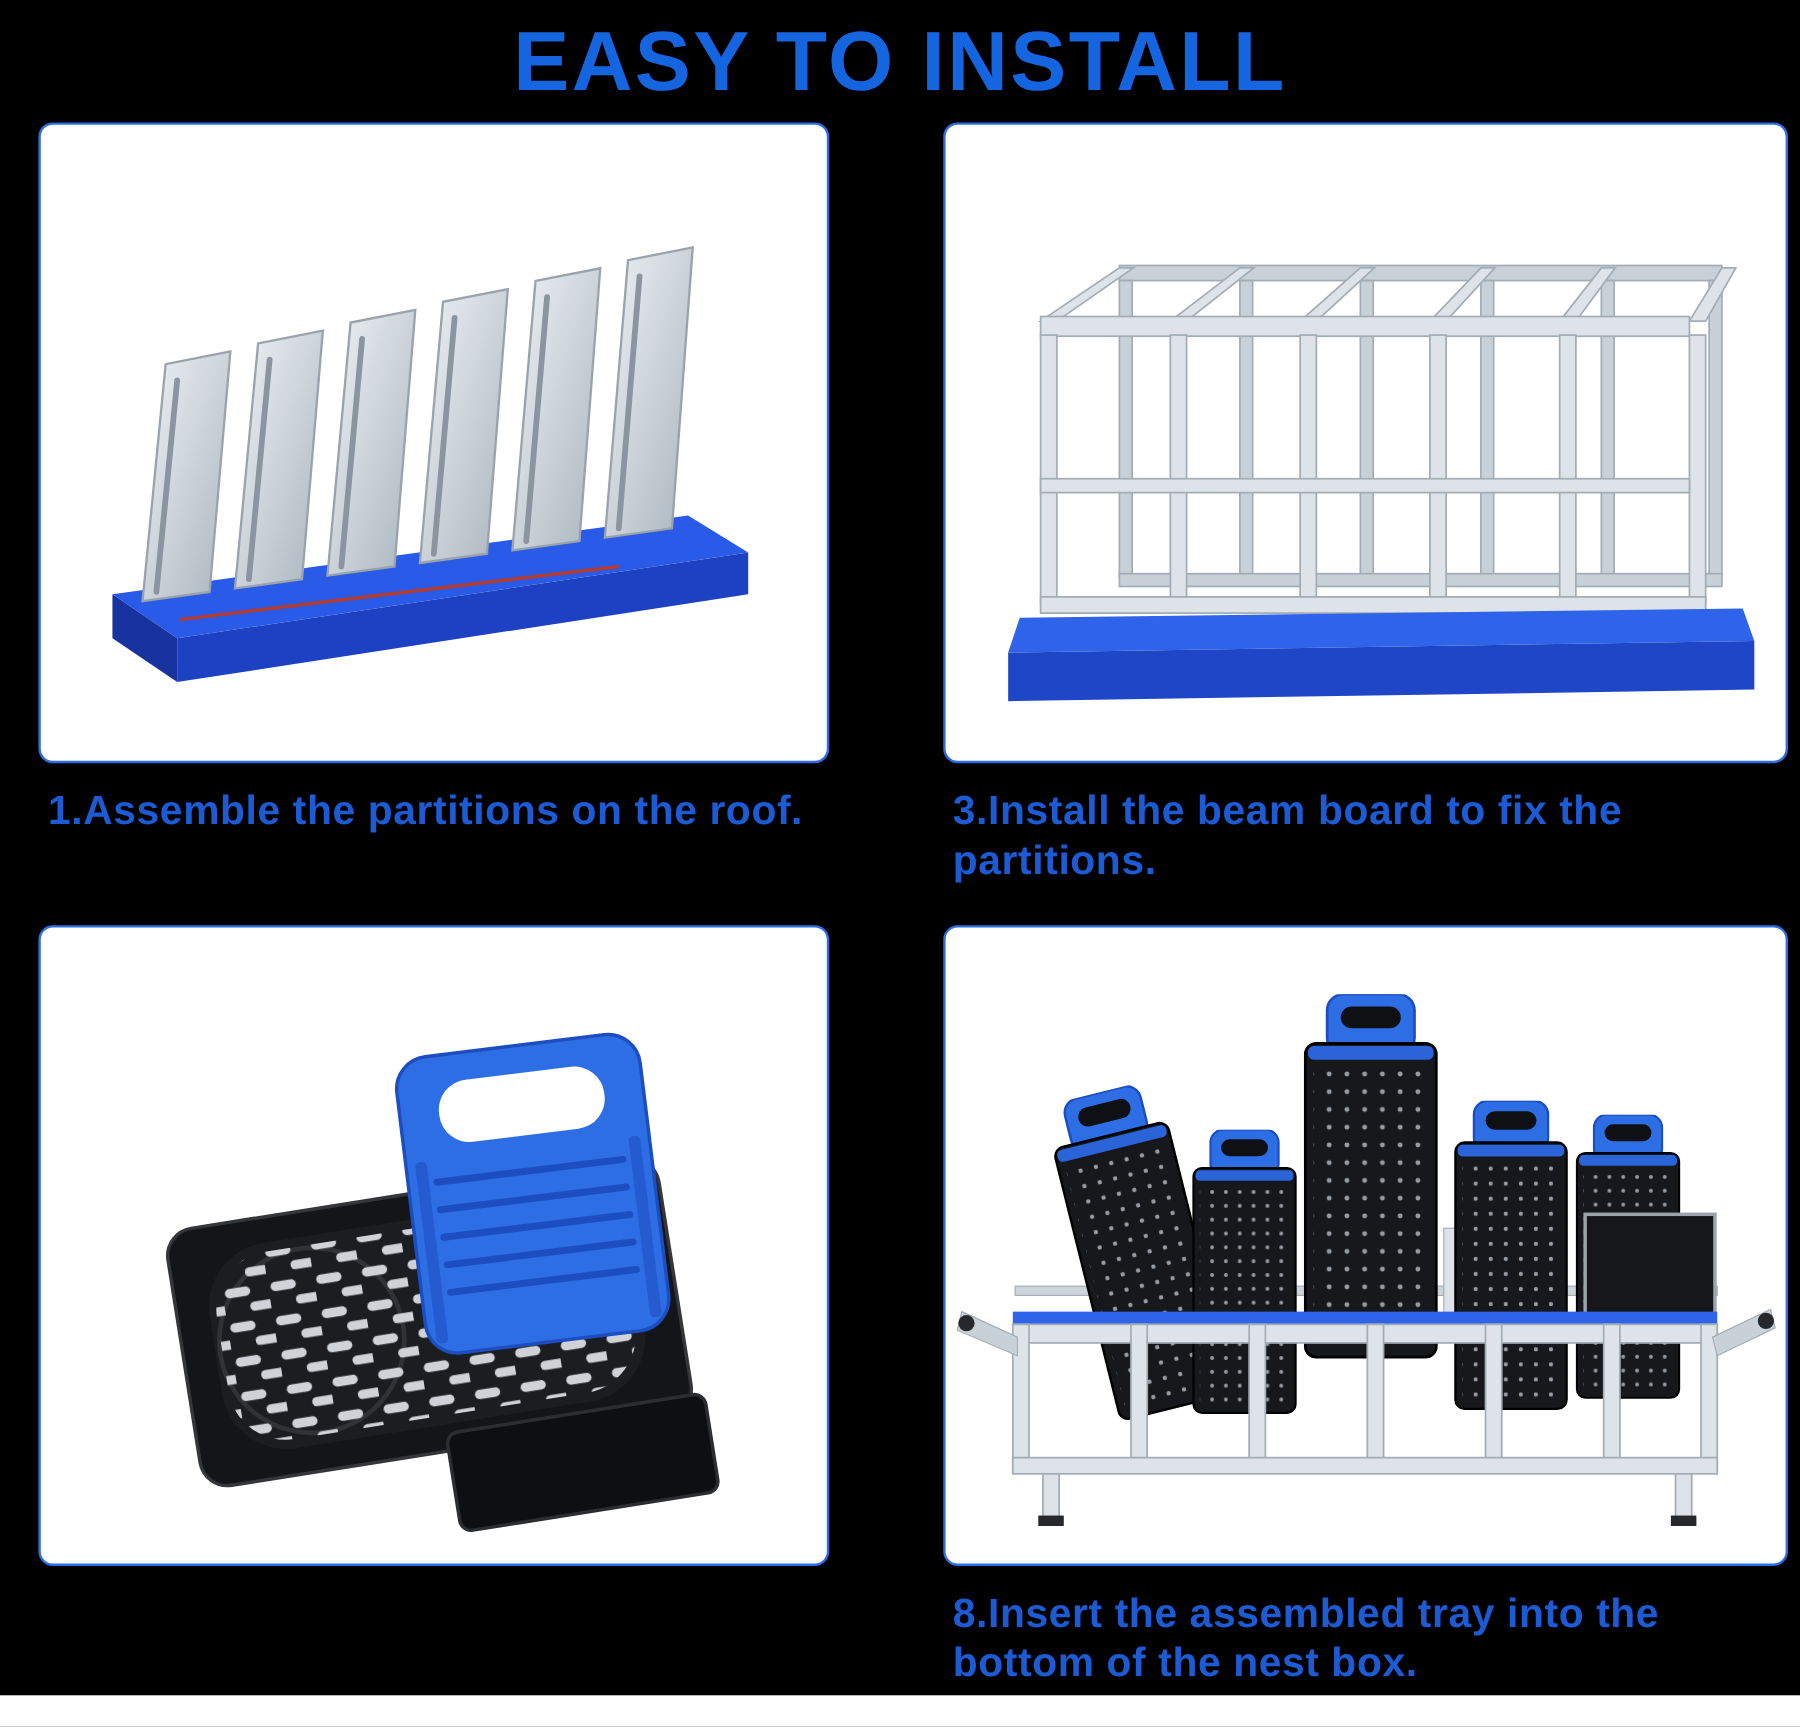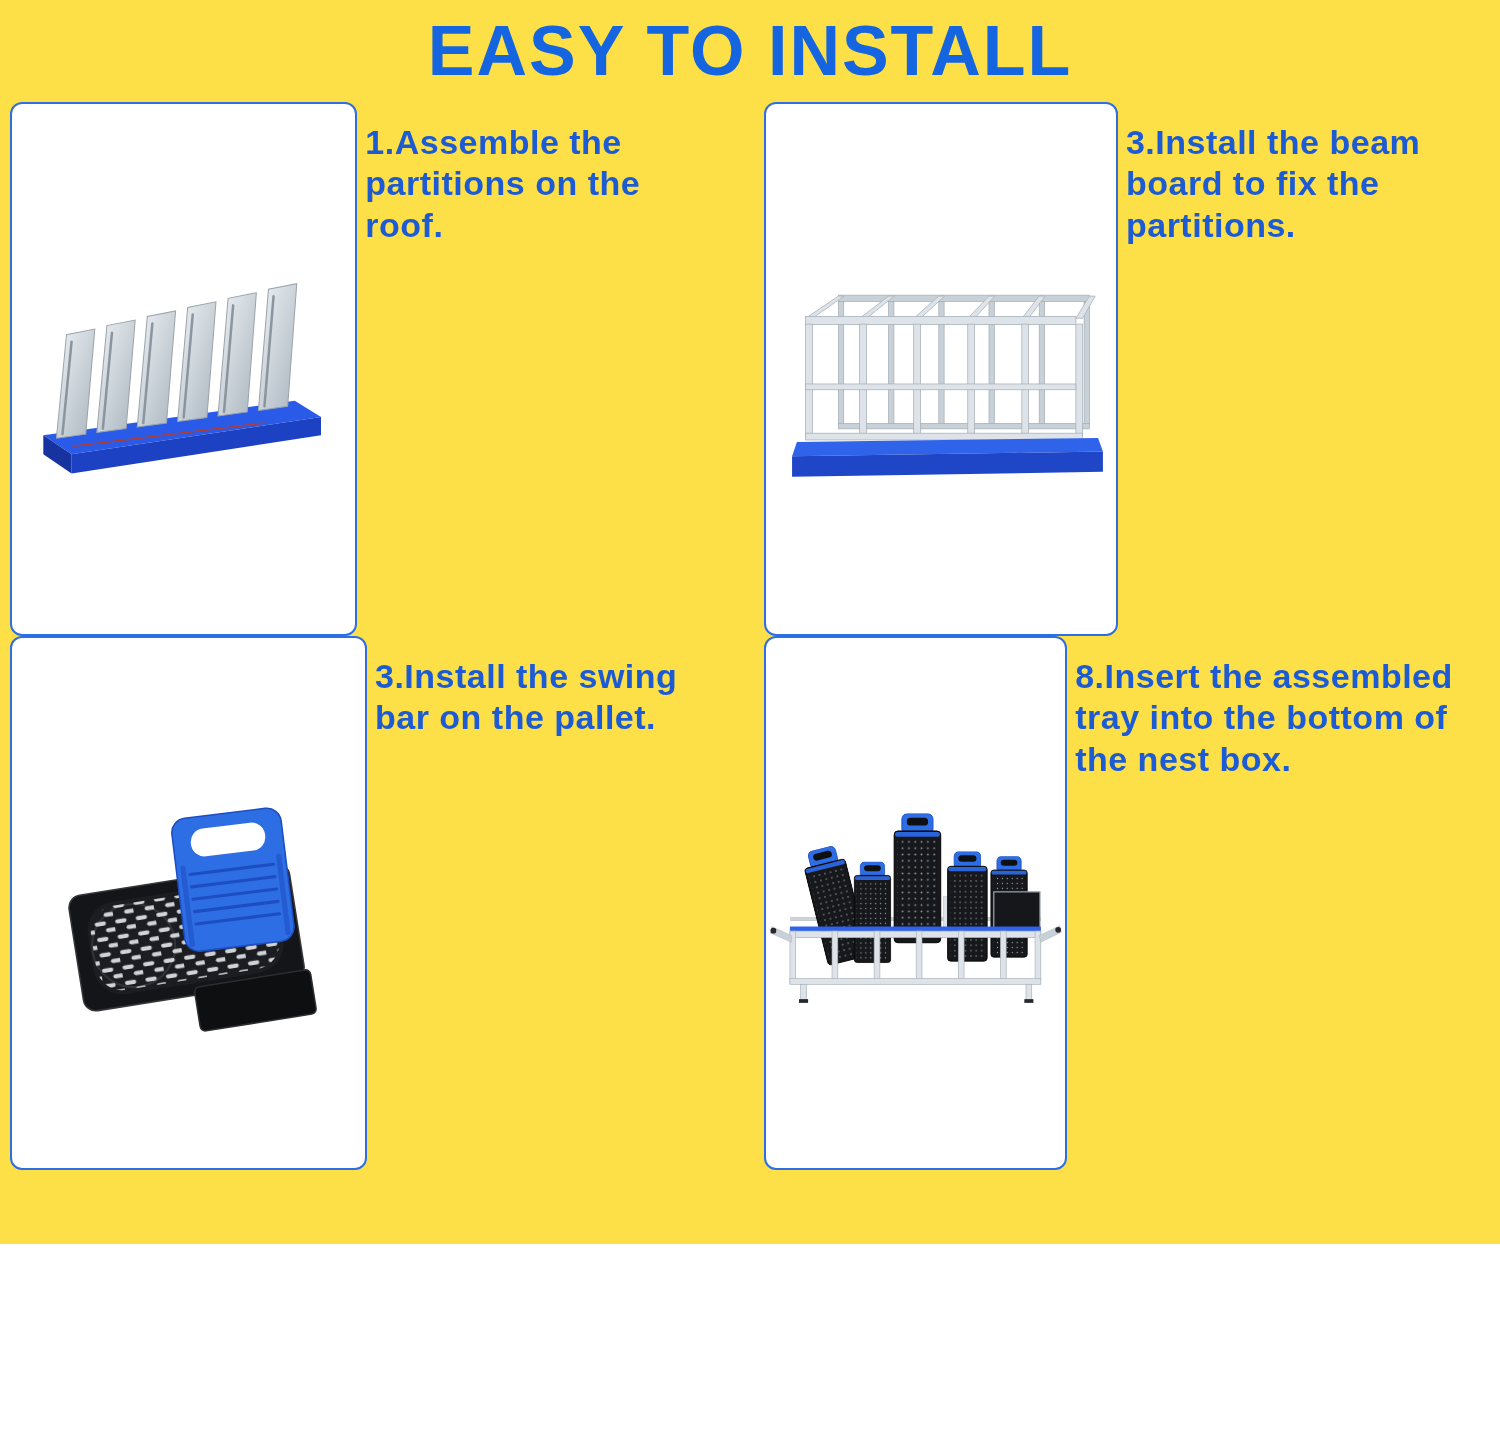--- a/index.html
+++ b/index.html
@@ -1,27 +1,27 @@
 <!DOCTYPE html>
 <html><head>
 <meta charset="utf-8">
 <style>
   html,body{margin:0;padding:0;background:#ffffff;}
   .container{
-    width:1500px;height:1244px;margin:0 auto;background:#fde047;overflow:hidden;
+    width:1500px;height:1413px;margin:0 auto;background:#000000;overflow:hidden;
     font-family:"Liberation Sans", sans-serif;
   }
   .title{
     height:102px;display:flex;align-items:center;justify-content:center;
     font-size:70px;font-weight:bold;color:#1565e0;letter-spacing:2px;
   }
   .grid{
     display:grid;grid-template-columns:681px 726px;column-gap:73px;padding:0 10px;
   }
-  .cell{display:flex;flex-direction:row;}
+  .cell{display:flex;flex-direction:column;margin-left:22px;}
   .panel{
     height:530px;border:2px solid #2e6ee3;border-radius:12px;background:#fff;
     display:flex;align-items:center;justify-content:center;overflow:hidden;
   }
   .panel svg{width:100%;height:100%;display:block;}
   .caption{
     margin:20px 8px 32px;font-size:34px;line-height:1.22;font-weight:bold;
     color:#1c5bd4;letter-spacing:.5px;
   }
 </style>
@@ -140,21 +140,20 @@
             <g fill="#1c4ec2">
               <rect x="344" y="198" width="168" height="6" rx="3"></rect>
               <rect x="344" y="222" width="168" height="6" rx="3"></rect>
               <rect x="344" y="246" width="168" height="6" rx="3"></rect>
               <rect x="344" y="270" width="168" height="6" rx="3"></rect>
               <rect x="344" y="294" width="168" height="6" rx="3"></rect>
             </g>
           </g>
         </svg>
       </div>
-      <div class="caption">3.Install the swing bar on the pallet.</div>
     </div>
 
     <div class="cell">
       <div class="panel">
         <svg viewBox="0 0 725 530" aria-hidden="true">
           <defs>
             <pattern id="holesD" width="13" height="13" patternUnits="userSpaceOnUse">
               <circle cx="6.5" cy="6.5" r="1.8" fill="#969da5"></circle>
             </pattern>
             <symbol id="trayD" viewBox="0 0 100 270">

